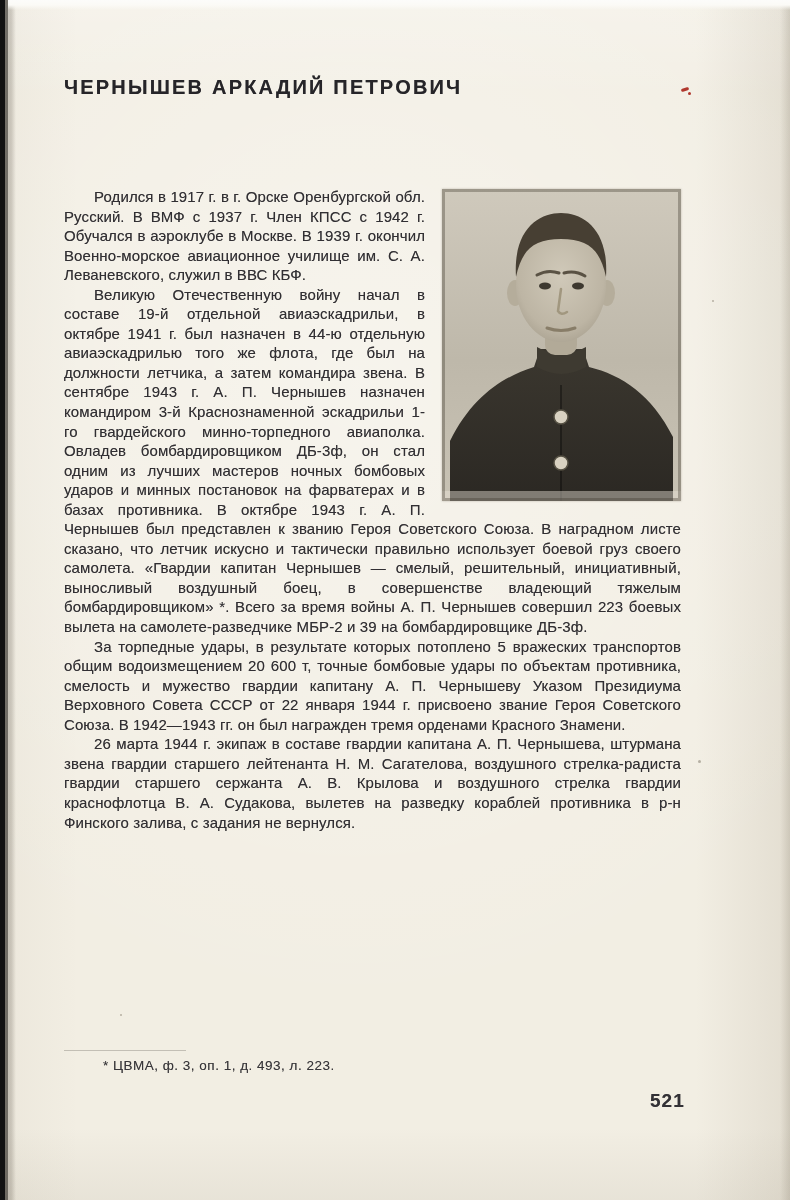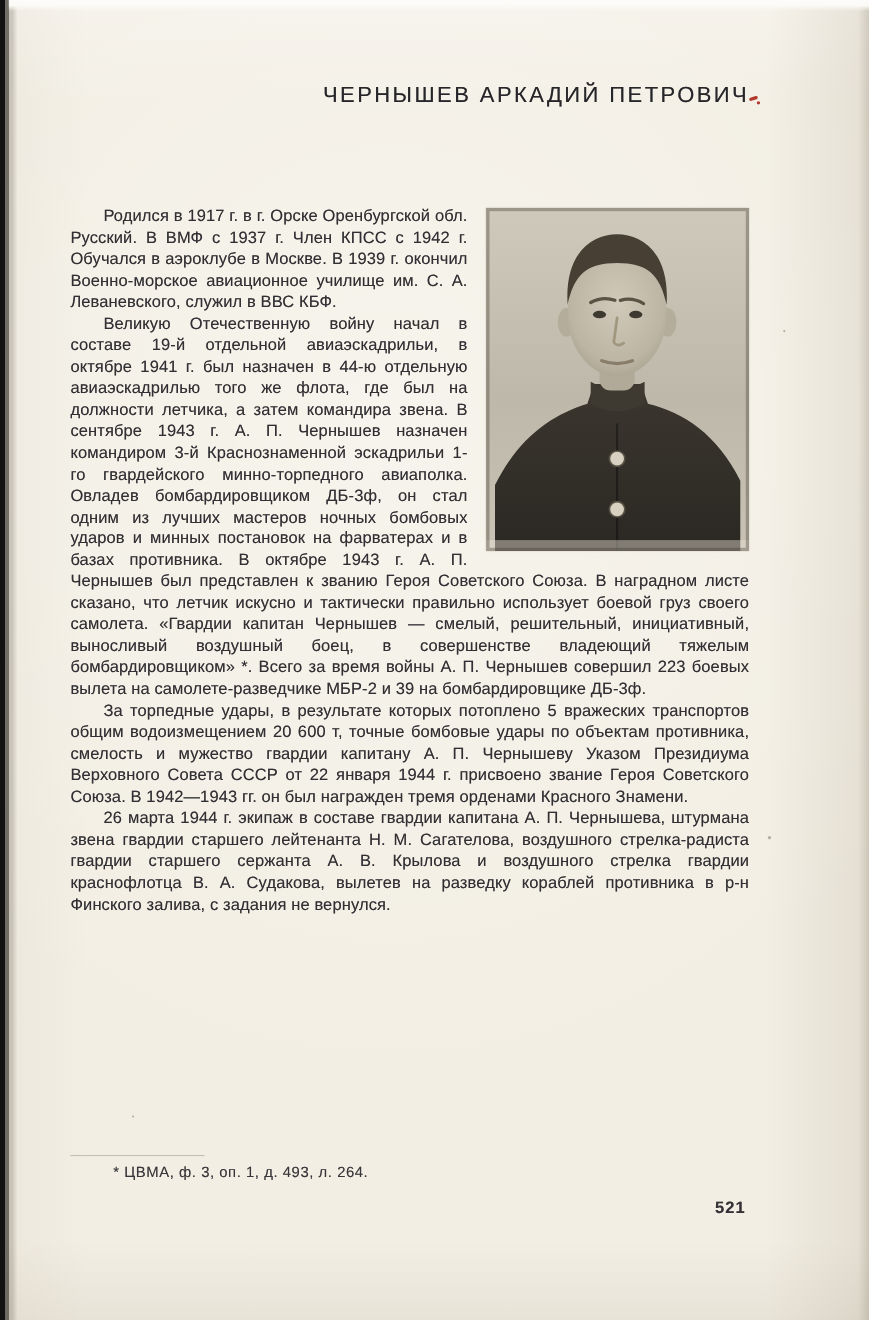--- a/index.html
+++ b/index.html
@@ -36,23 +36,23 @@
   .edge-right {
     position: absolute; right: 0; top: 0; width: 10px; height: 100%;
     background: linear-gradient(to left, rgba(105,95,75,0.18), rgba(0,0,0,0));
     z-index: 5;
   }
 
   .title {
     position: absolute;
     left: 64px; top: 76px; width: 617px;
     margin: 0;
-    text-align: right;
+    text-align: left;
     font-size: 20px;
-    font-weight: 400;
+    font-weight: 700;
     letter-spacing: 2.2px;
     color: #262529;
     text-shadow: 0 0 0.5px rgba(40,40,40,0.55);
   }
 
   .red-mark {
     position: absolute; left: 681px; top: 86px; width: 12px; height: 10px;
     z-index: 7;
   }
   .red-mark .dash {
@@ -93,21 +93,21 @@
   }
   .footnote {
     position: absolute; left: 103px; top: 1058px;
     font-size: 13.5px; letter-spacing: 0.5px;
     color: #38363a;
     text-shadow: 0 0 0.4px rgba(45,45,45,0.45);
   }
 
   .page-number {
     position: absolute; left: 650px; top: 1090px;
-    font-size: 15px; font-weight: 700; letter-spacing: 1px;
+    font-size: 19px; font-weight: 700; letter-spacing: 1px;
     color: #333136;
     text-shadow: 0 0 0.4px rgba(45,45,45,0.5);
   }
 
   .speck { position: absolute; border-radius: 50%; background: rgba(90,80,65,0.4); }
   .speck.s1 { left: 698px; top: 760px; width: 3px; height: 3px; }
   .speck.s2 { left: 120px; top: 1014px; width: 2px; height: 2px; }
   .speck.s3 { left: 712px; top: 300px; width: 2px; height: 2px; }
 </style>
 </head>
@@ -181,21 +181,21 @@
       </svg>
     </figure>
 
     <p>Родился в 1917 г. в г. Орске Оренбургской обл. Русский. В ВМФ с 1937 г. Член КПСС с 1942 г. Обучался в аэроклубе в Москве. В 1939 г. окончил Военно-морское авиационное училище им. С. А. Леваневского, служил в ВВС КБФ.</p>
     <p>Великую Отечественную войну начал в составе 19-й отдельной авиаэскадрильи, в октябре 1941 г. был назначен в 44-ю отдельную авиаэскадрилью того же флота, где был на должности летчика, а затем командира звена. В сентябре 1943 г. А. П. Чернышев назначен командиром 3-й Краснознаменной эскадрильи 1-го гвардейского минно-торпедного авиаполка. Овладев бомбардировщиком ДБ-3ф, он стал одним из лучших мастеров ночных бомбовых ударов и минных постановок на фарватерах и в базах противника. В октябре 1943 г. А. П. Чернышев был представлен к званию Героя Советского Союза. В наградном листе сказано, что летчик искусно и тактически правильно использует боевой груз своего самолета. «Гвардии капитан Чернышев — смелый, решительный, инициативный, выносливый воздушный боец, в совершенстве владеющий тяжелым бомбардировщиком» *. Всего за время войны А. П. Чернышев совершил 223 боевых вылета на самолете-разведчике МБР-2 и 39 на бомбардировщике ДБ-3ф.</p>
     <p>За торпедные удары, в результате которых потоплено 5 вражеских транспортов общим водоизмещением 20 600 т, точные бомбовые удары по объектам противника, смелость и мужество гвардии капитану А. П. Чернышеву Указом Президиума Верховного Совета СССР от 22 января 1944 г. присвоено звание Героя Советского Союза. В 1942—1943 гг. он был награжден тремя орденами Красного Знамени.</p>
     <p>26 марта 1944 г. экипаж в составе гвардии капитана А. П. Чернышева, штурмана звена гвардии старшего лейтенанта Н. М. Сагателова, воздушного стрелка-радиста гвардии старшего сержанта А. В. Крылова и воздушного стрелка гвардии краснофлотца В. А. Судакова, вылетев на разведку кораблей противника в р-н Финского залива, с задания не вернулся.</p>
   </div>
 
   <div class="footnote-rule"></div>
-  <div class="footnote">* ЦВМА, ф. 3, оп. 1, д. 493, л. 264.</div>
+  <div class="footnote">* ЦВМА, ф. 3, оп. 1, д. 493, л. 223.</div>
 
   <div class="page-number">521</div>
 
   <div class="speck s1"></div>
   <div class="speck s2"></div>
   <div class="speck s3"></div>
 
 </div>
 
 </body></html>

